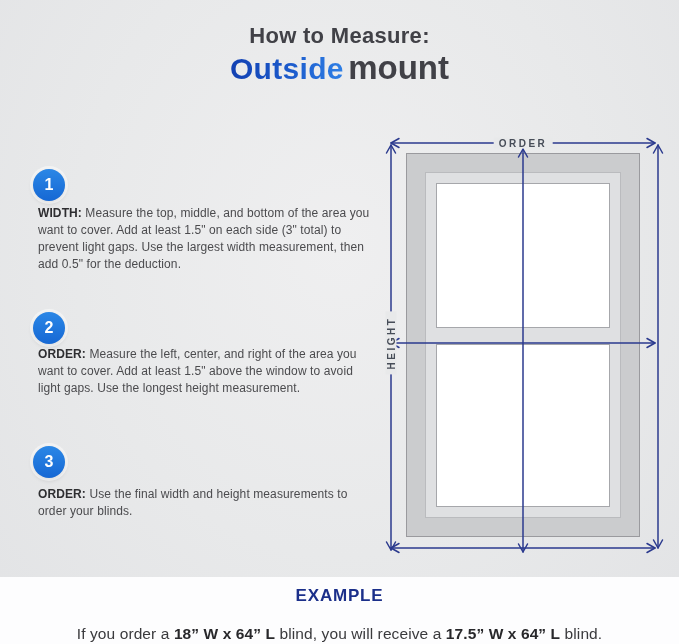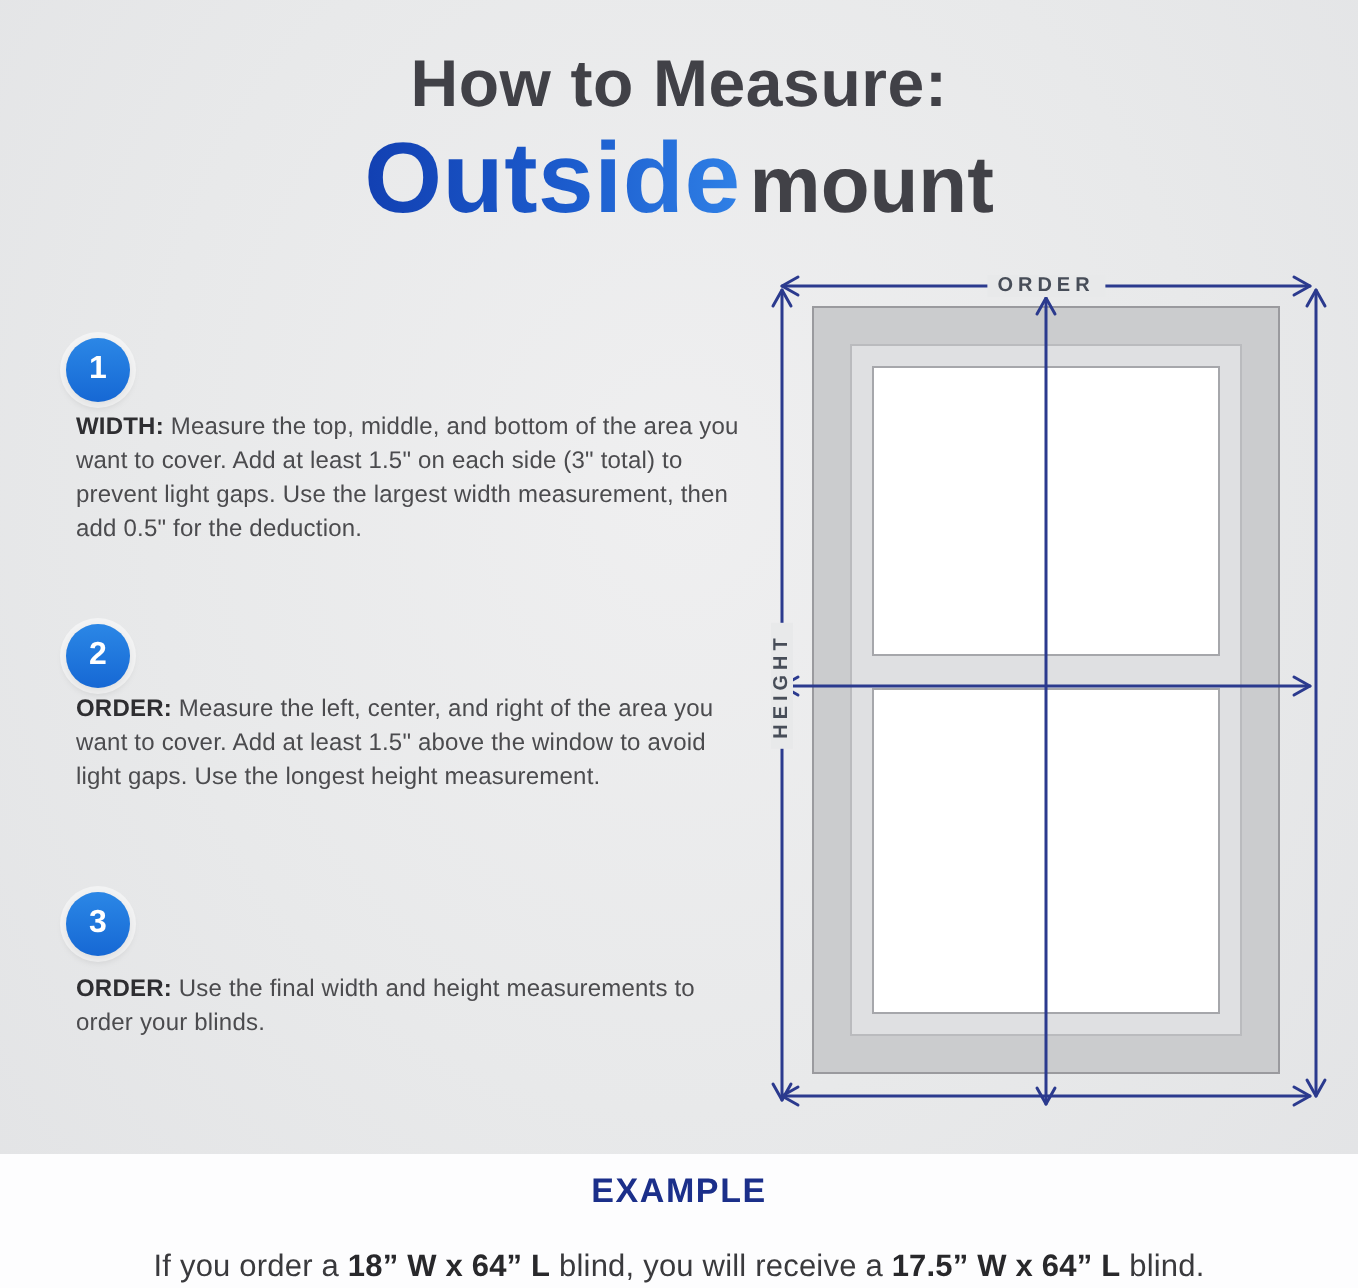--- a/index.html
+++ b/index.html
@@ -5,29 +5,29 @@
   * { margin:0; padding:0; box-sizing:border-box; }
   html,body { width:679px; height:644px; }
   body { font-family:"Liberation Sans", sans-serif; }
   .page {
     position:relative; width:679px; height:644px; overflow:hidden;
     background:radial-gradient(ellipse at 50% 38%, #efeff0 0%, #e8e9ea 55%, #e2e3e5 100%);
   }
 
   
   .title { position:absolute; top:24px; left:0; right:0; text-align:center; line-height:1.1; }
-  .t1 { font-size:33px; font-weight:700; color:#414147; letter-spacing:.3px; }
+  .t1 { font-size:22px; font-weight:700; color:#414147; letter-spacing:.3px; }
   .t2 { margin-top:2px; }
   .hl {
-    font-size:50px; font-weight:800; letter-spacing:.3px;
+    font-size:30px; font-weight:800; letter-spacing:.3px;
     background:linear-gradient(90deg,#1240b2 0%, #1c5ccd 55%, #2f80e6 100%);
     -webkit-background-clip:text; background-clip:text;
     -webkit-text-fill-color:transparent; color:#1c5ccd;
   }
-  .rest { font-size:40px; font-weight:600; color:#414147; }
+  .rest { font-size:33px; font-weight:600; color:#414147; }
 
   
   .badge {
     position:absolute; left:33px; width:32px; height:32px; border-radius:50%;
     background:linear-gradient(180deg,#2b87e6 0%, #1668d4 100%);
     color:#fff; font-size:16px; font-weight:700;
     display:flex; align-items:center; justify-content:center;
     box-shadow:0 0 0 3px rgba(255,255,255,.5), 0 2px 5px rgba(0,0,0,.18);
   }
   .badge-1 { top:169px; } .badge-2 { top:312px; } .badge-3 { top:446px; }

